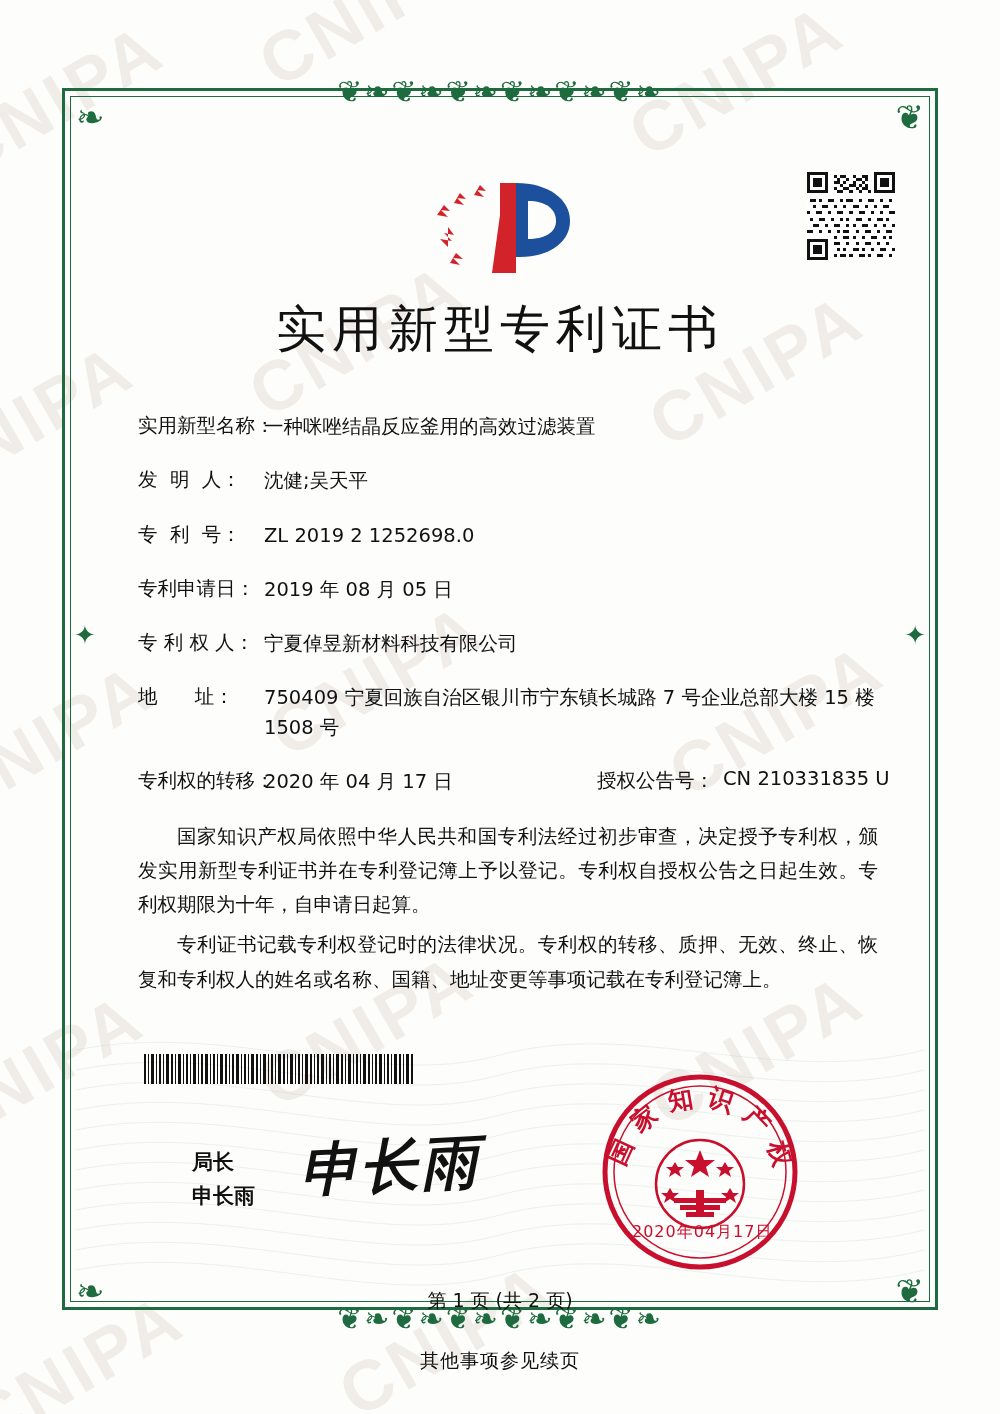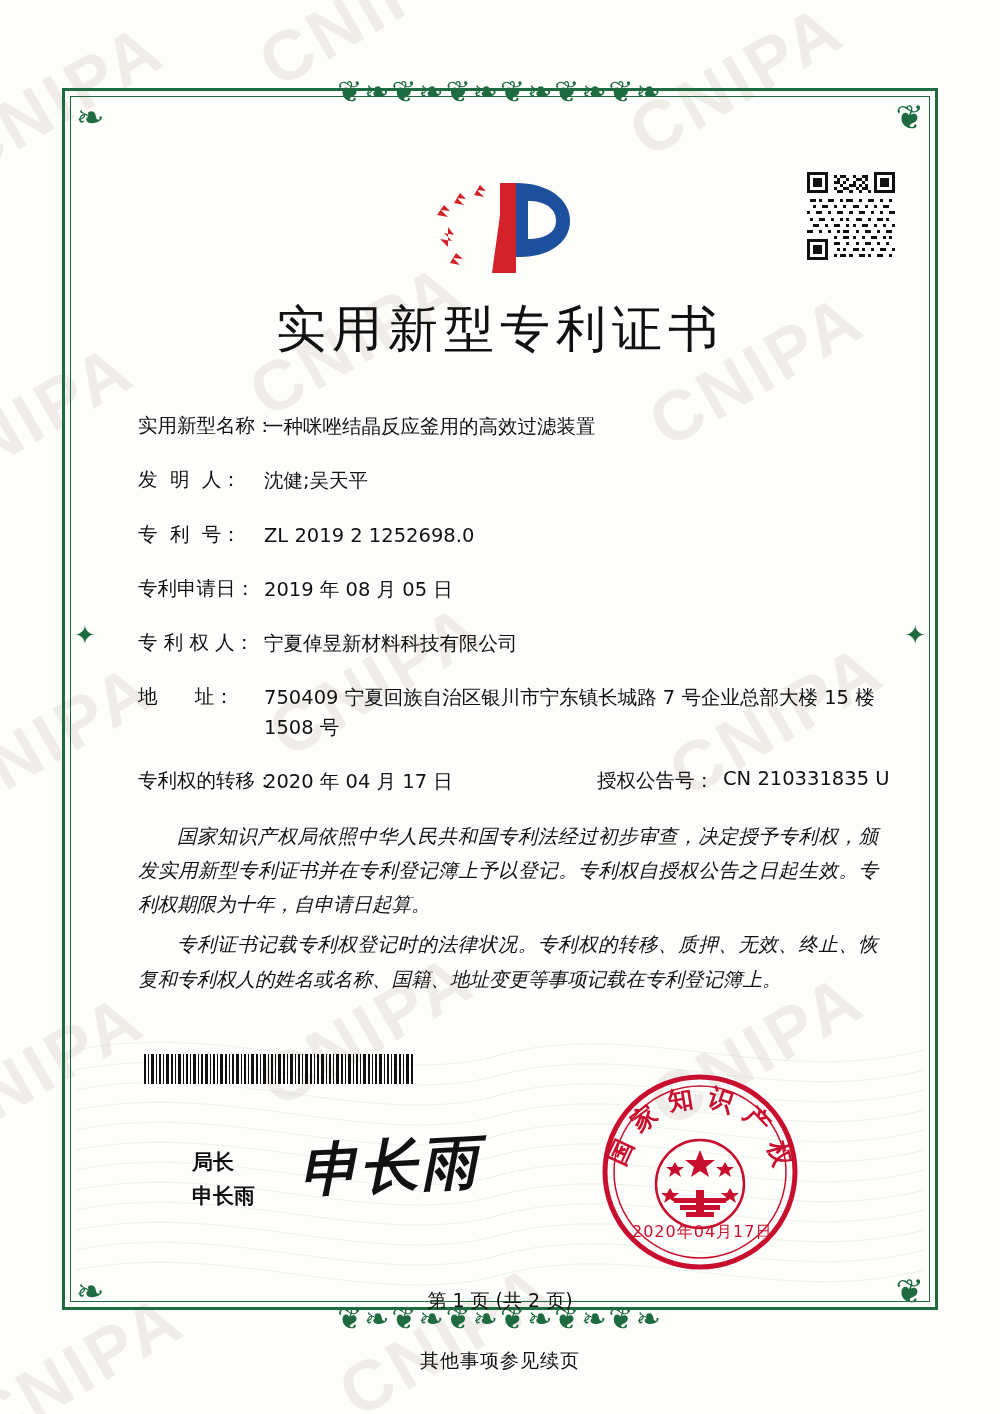--- a/index.html
+++ b/index.html
@@ -167,21 +167,20 @@
     width: 740px;
     font-size: 19.5px;
     line-height: 1.75;
     color: #111;
     text-align: justify;
     font-family: "DejaVu Sans", sans-serif;
   }
   .body-text p {
     margin: 0 0 6px 0;
     text-indent: 2em;
-    font-style: italic;
   }
 
   
   .barcode {
     position: absolute;
     left: 144px; top: 1054px;
     width: 270px; height: 30px;
   }
 
   

